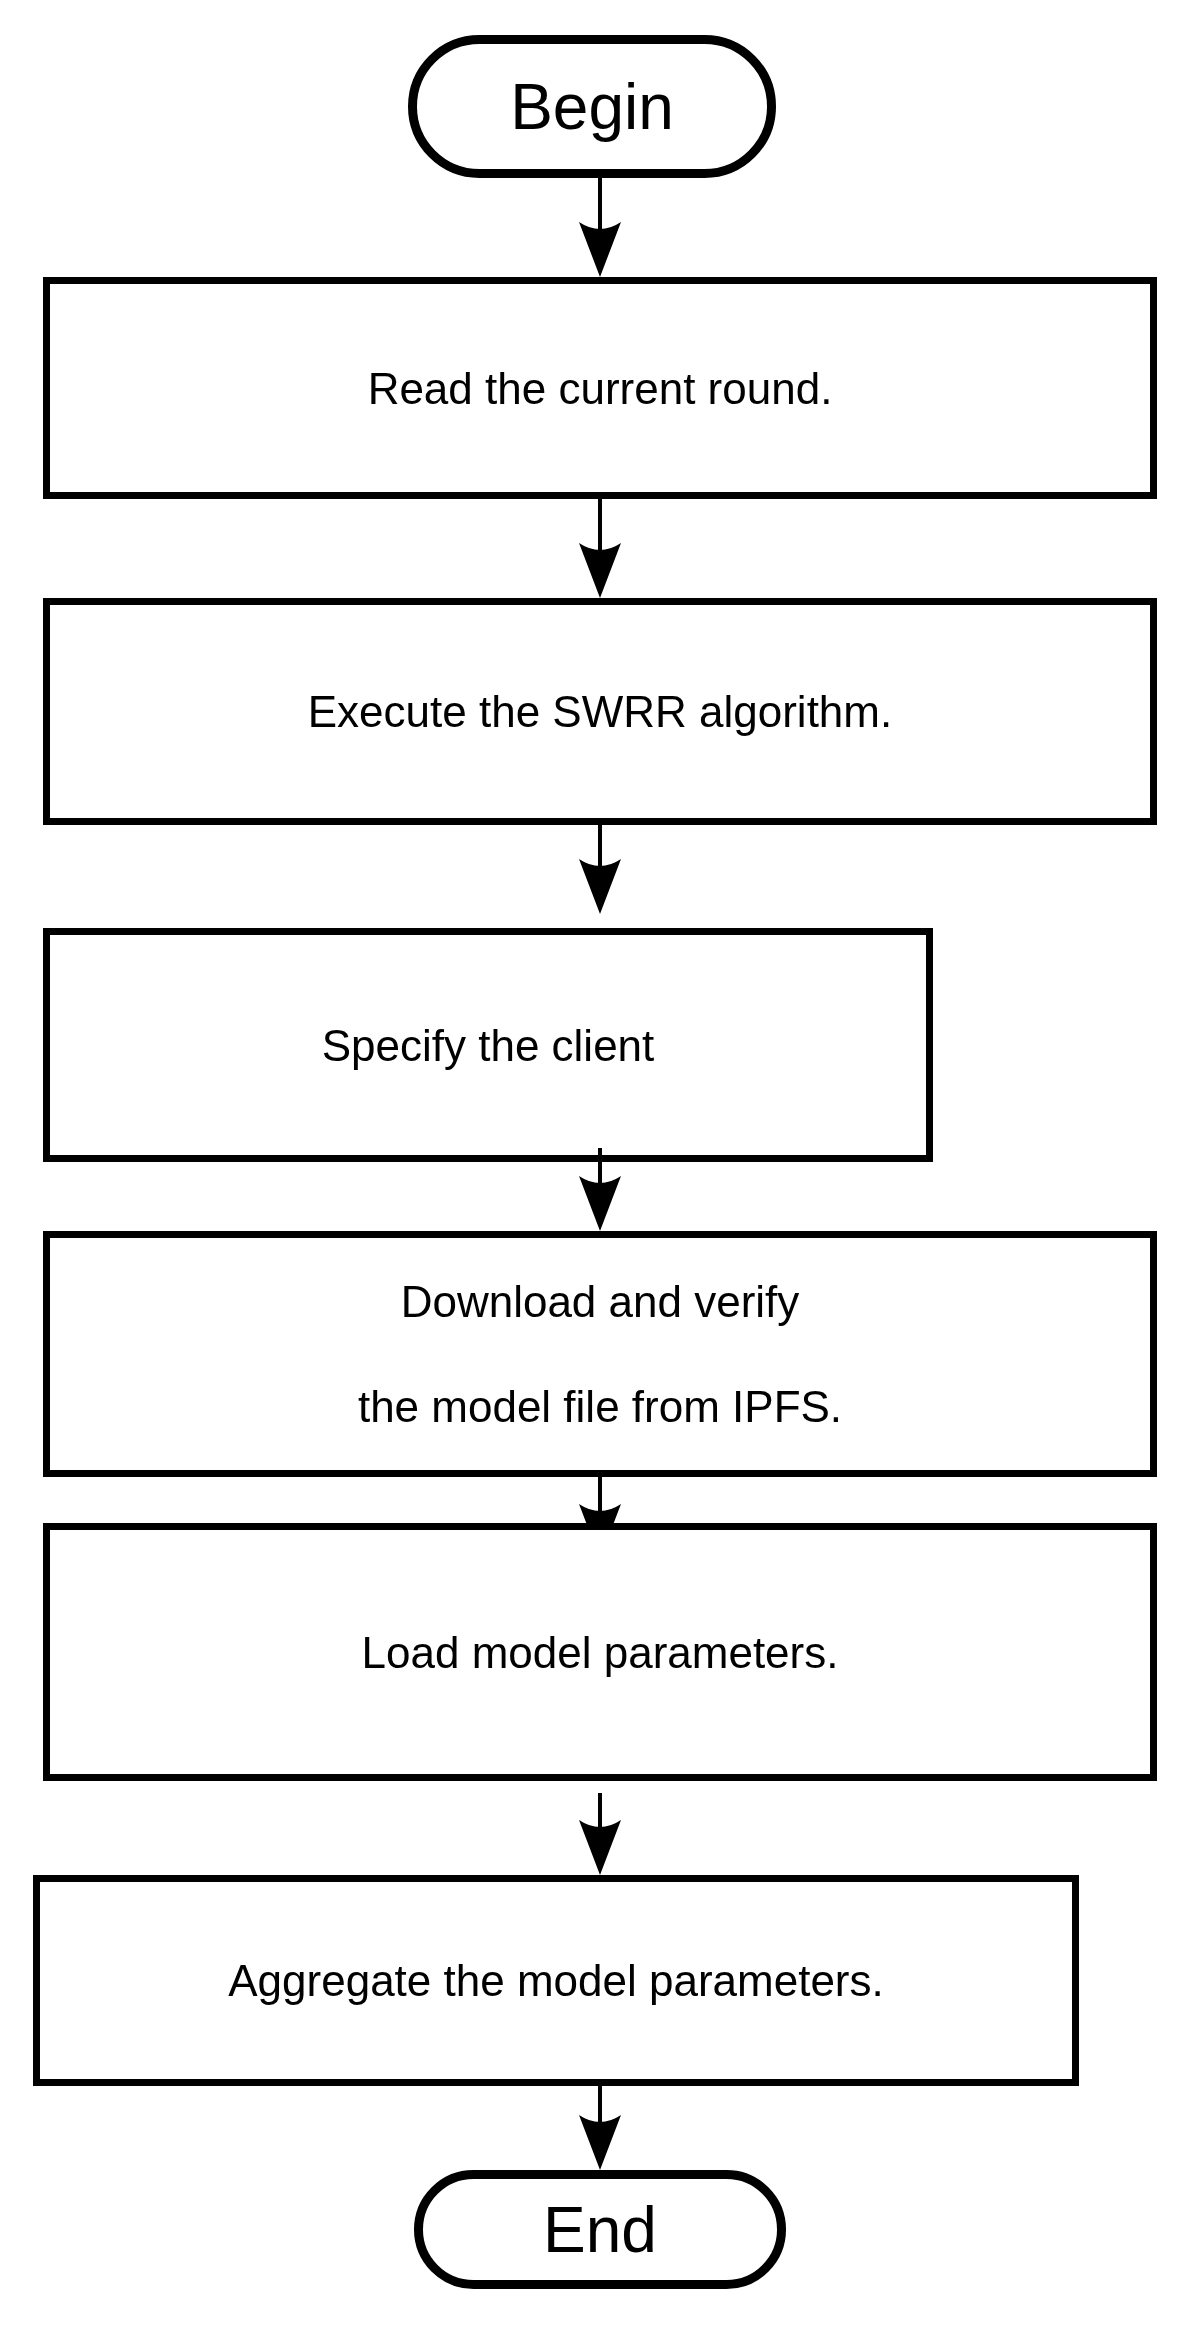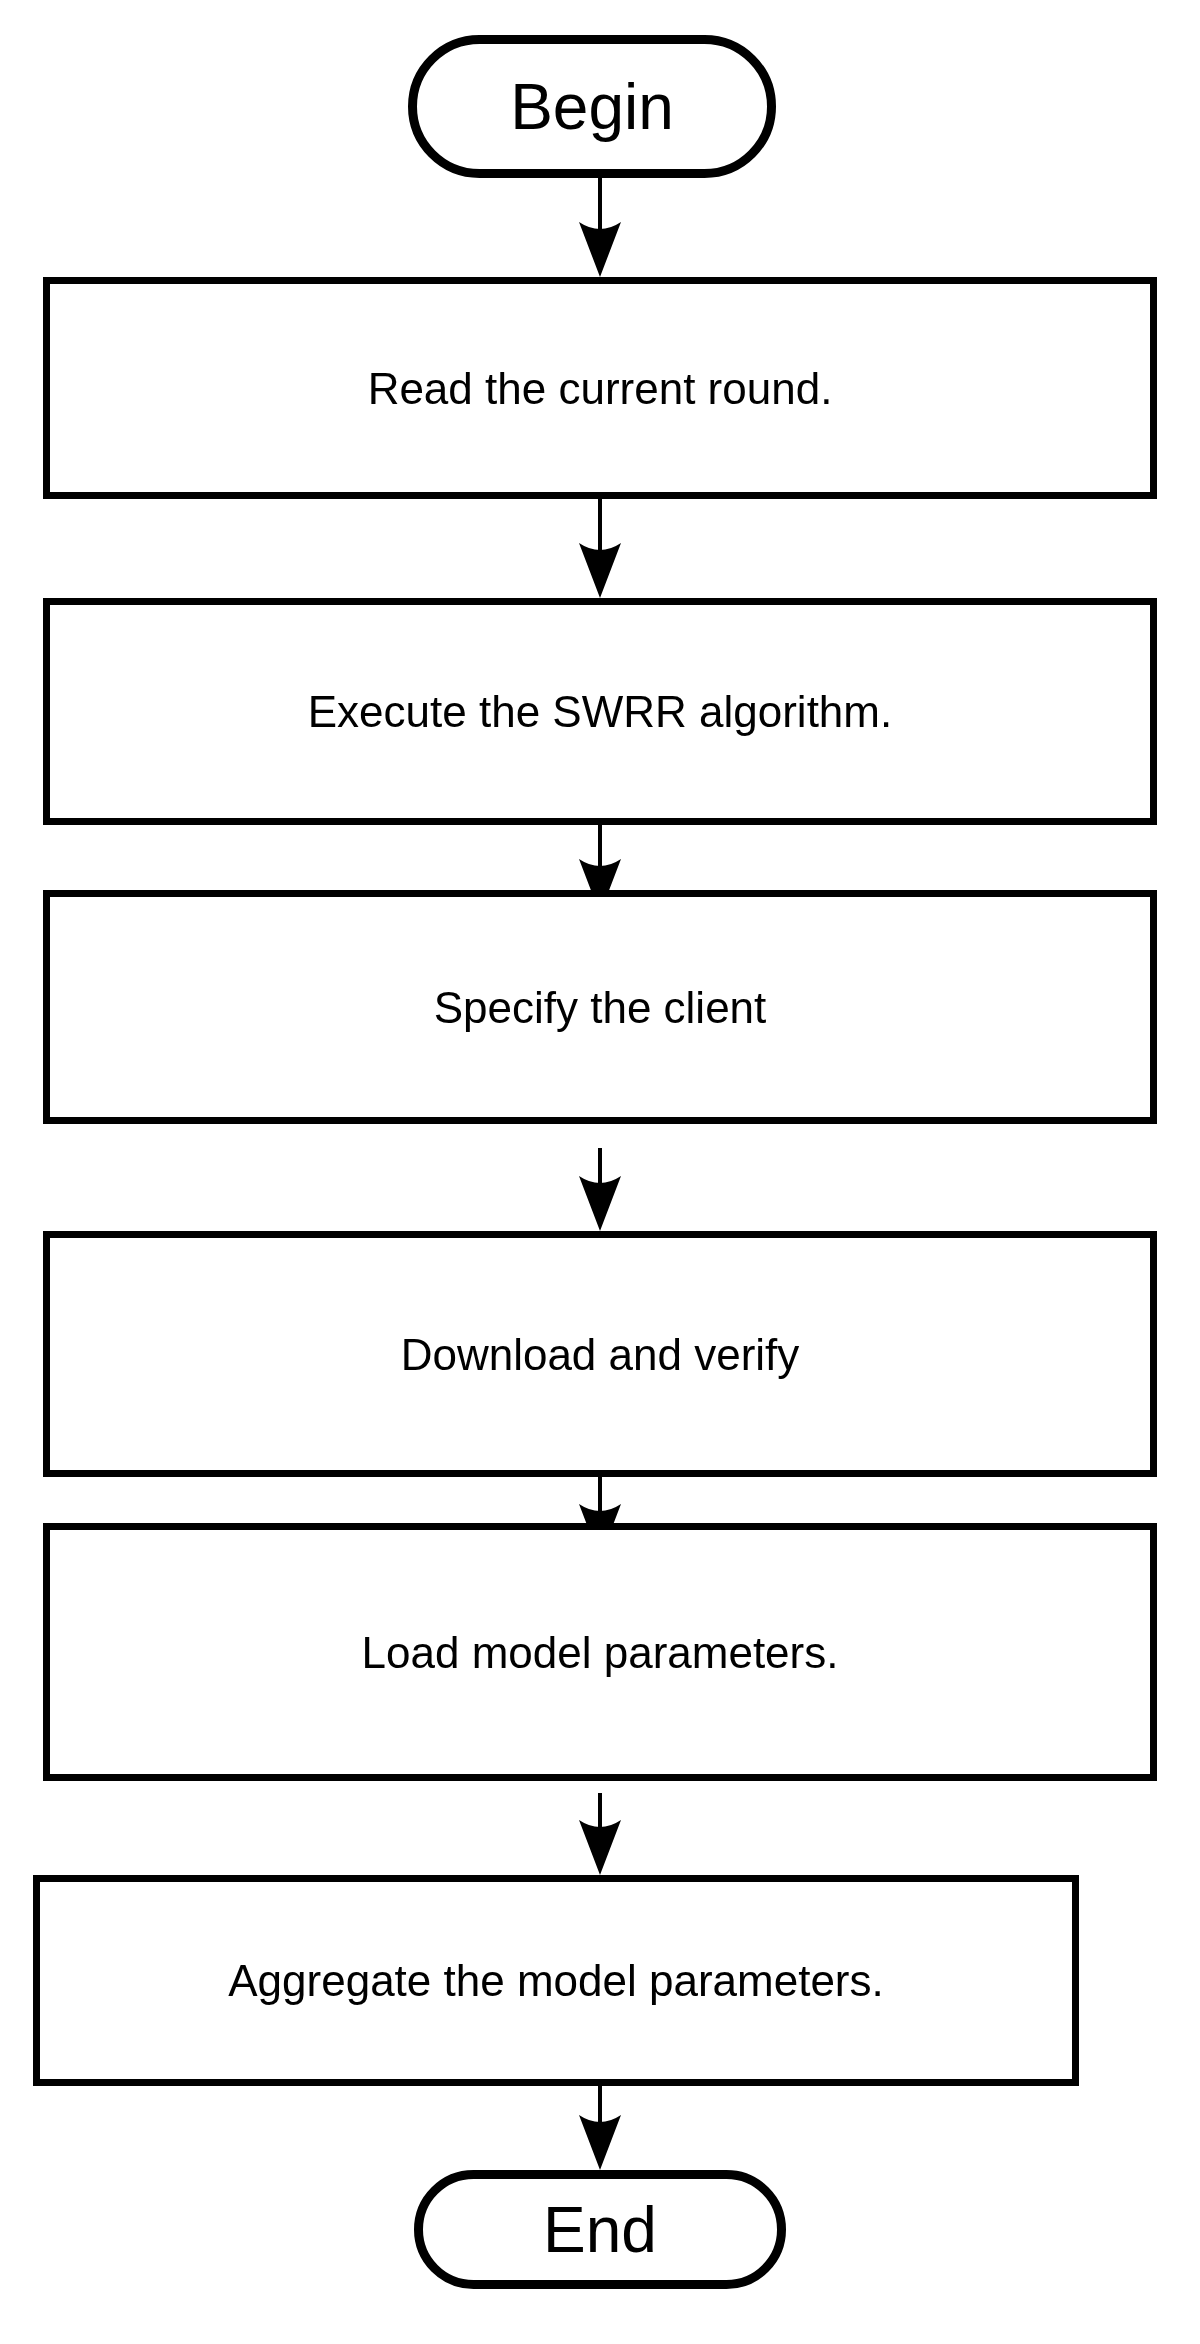--- a/index.html
+++ b/index.html
@@ -54,21 +54,21 @@
     font-size: 44px;
     line-height: 105px;
     text-align: center;
     white-space: nowrap;
   }
   .process .line {
     display: block;
   }
   #box-1 { left: 43px; top: 277px;  width: 1114px; height: 222px; }
   #box-2 { left: 43px; top: 598px;  width: 1114px; height: 227px; align-items: center; }
-  #box-3 { left: 43px; top: 890px;  width: 1114px; height: 234px; align-items: center; }
+  #box-3 { left: 43px; top: 928px;  width: 890px; height: 234px; align-items: center; }
   #box-4 { left: 43px; top: 1231px; width: 1114px; height: 246px; }
   #box-5 { left: 43px; top: 1523px; width: 1114px; height: 258px; }
   #box-6 { left: 33px; top: 1875px; width: 1046px; height: 211px; }
   .connector {
     position: absolute;
     left: 570px;
     width: 60px;
   }
   #conn-1 { top: 178px;  height: 99px; }
   #conn-2 { top: 499px;  height: 99px; }
@@ -127,20 +127,21 @@
 
   <div class="connector" id="conn-4">
     <svg viewBox="0 0 60 83" preserveAspectRatio="none">
       <line x1="30" y1="0" x2="30" y2="39" stroke="#000000" stroke-width="4"></line>
       <path d="M30,83 L9,28 Q30,42 51,28 Z" fill="#000000"></path>
     </svg>
   </div>
 
   <div class="process" id="box-4">
     <span class="line">Download and verify</span>
+    <span class="line">the model file from IPFS.</span>
   </div>
 
   <div class="connector" id="conn-5">
     <svg viewBox="0 0 60 82" preserveAspectRatio="none">
       <line x1="30" y1="0" x2="30" y2="38" stroke="#000000" stroke-width="4"></line>
       <path d="M30,82 L9,27 Q30,41 51,27 Z" fill="#000000"></path>
     </svg>
   </div>
 
   <div class="process" id="box-5">

